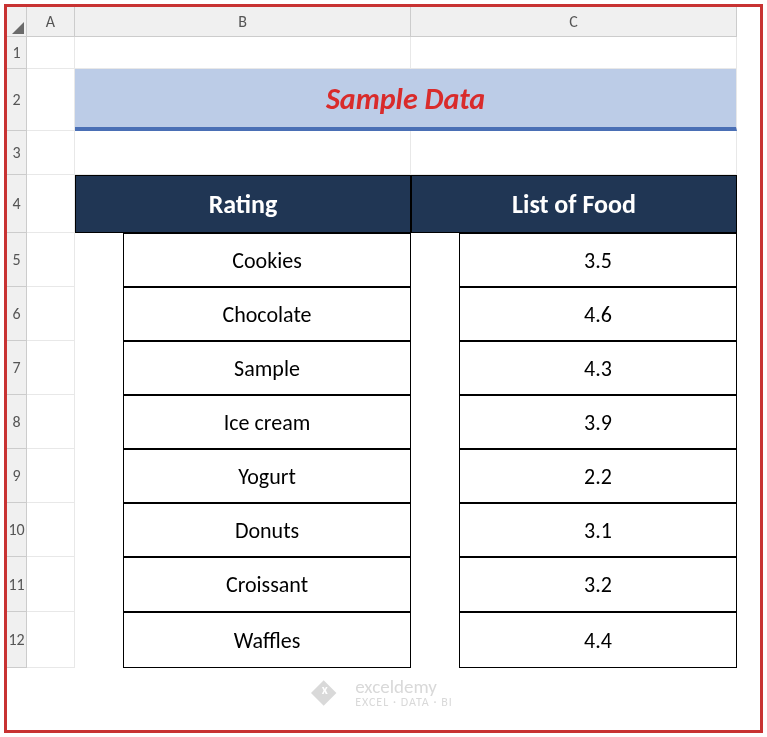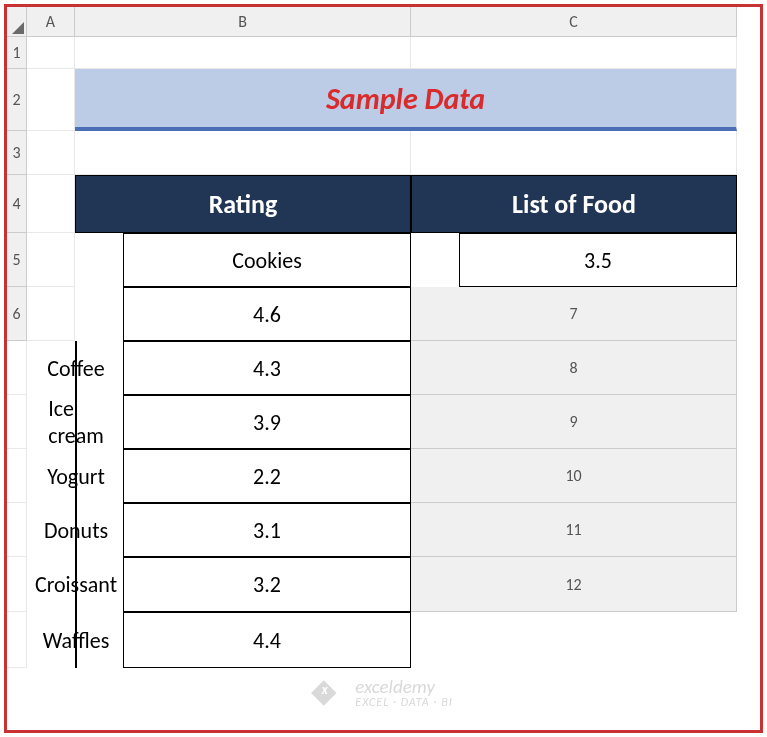--- a/index.html
+++ b/index.html
@@ -101,21 +101,20 @@
     .watermark {
       position: absolute;
       bottom: 22px;
       left: 50%;
       transform: translateX(-50%);
       color: #d9d9d9;
       font-size: 19px;
       display: flex;
       align-items: center;
       gap: 23px;
-      font-style: italic;
     }
     .watermark .wm-logo {
       width: 18px;
       height: 18px;
       background: #d9d9d9;
       transform: rotate(45deg);
       position: relative;
     }
     .watermark .wm-logo::after {
       content: "x";
@@ -167,25 +166,26 @@
     <div class="cell tbl-header">Rating</div>
     <div class="cell tbl-header">List of Food</div>
 
     <div class="row-head">5</div>
     <div class="cell-blank-a"></div>
     <div class="cell tbl-cell">Cookies</div>
     <div class="cell tbl-cell">3.5</div>
 
     <div class="row-head">6</div>
     <div class="cell-blank-a"></div>
+    <div class="cell tbl-cell">Chocolate</div>
     <div class="cell tbl-cell">4.6</div>
 
     <div class="row-head">7</div>
     <div class="cell-blank-a"></div>
-    <div class="cell tbl-cell">Coffee</div>
+    <div class="cell tbl-cell">Sample</div>
     <div class="cell tbl-cell">4.3</div>
 
     <div class="row-head">8</div>
     <div class="cell-blank-a"></div>
     <div class="cell tbl-cell">Ice cream</div>
     <div class="cell tbl-cell">3.9</div>
 
     <div class="row-head">9</div>
     <div class="cell-blank-a"></div>
     <div class="cell tbl-cell">Yogurt</div>

